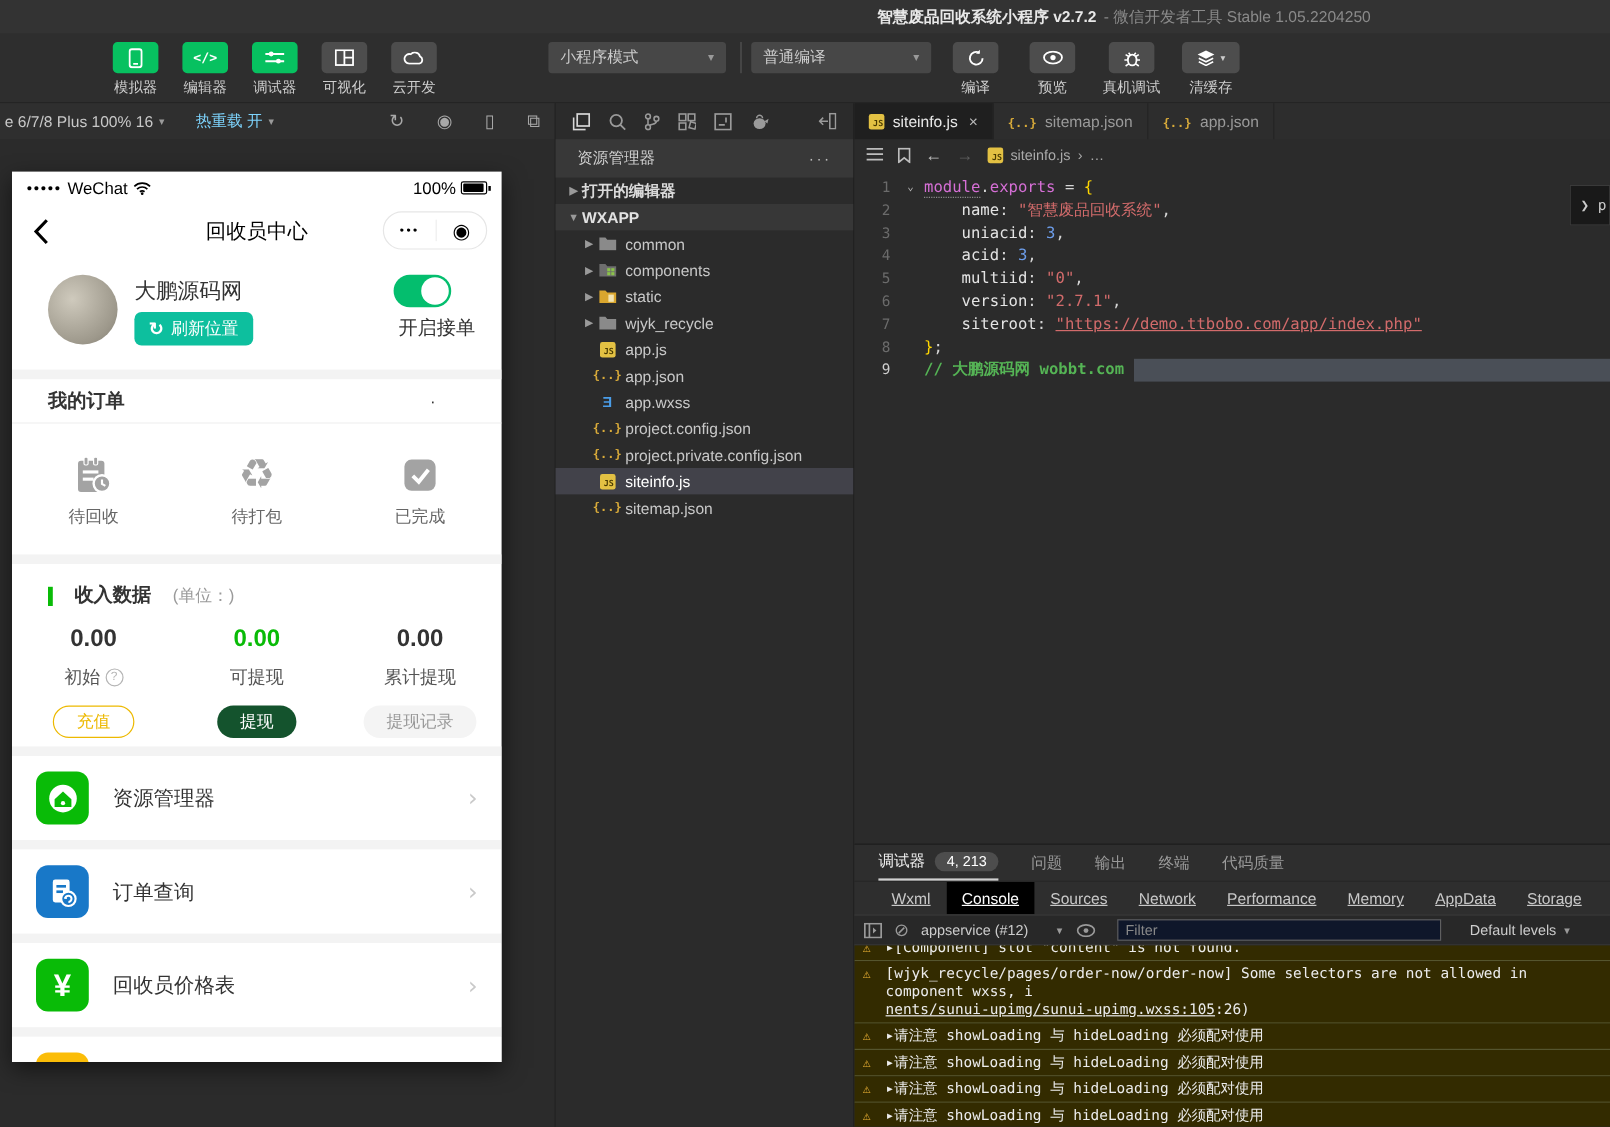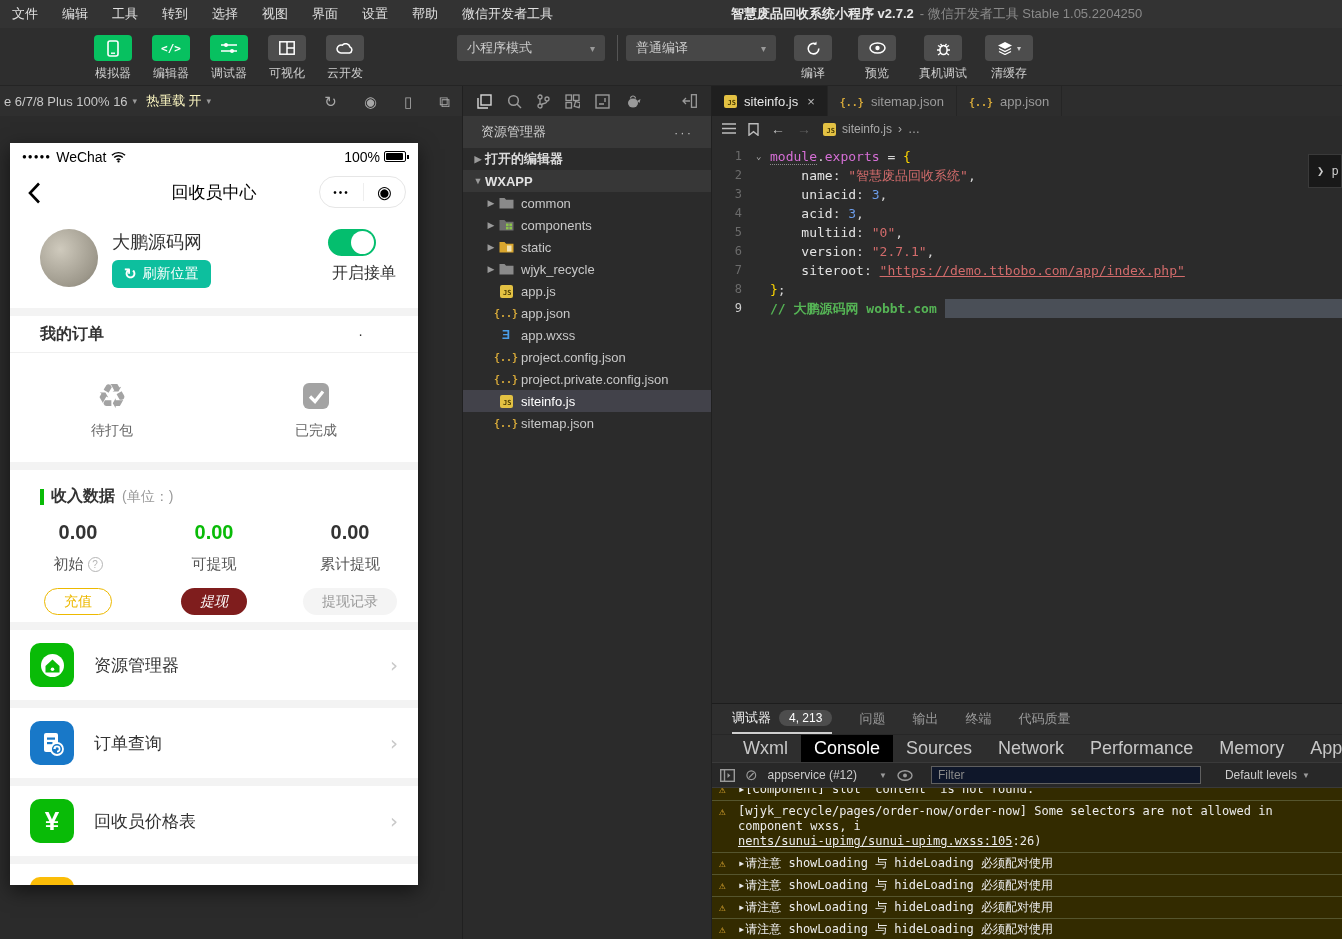--- a/index.html
+++ b/index.html
@@ -27,21 +27,21 @@
   .select .caret { margin-left:auto; color:#9a9a9a; font-size:10px; }
   .vsep { width:1px; height:26px; background:#555; }
   .code-glyph { color:#fff; font-size:11px; font-weight:bold; font-family:"DejaVu Sans Mono",monospace; }
   
   .main { display:flex; height:853px; }
   
   .sim { width:462px; position:relative; background:#2b2b2b; flex:none; }
   .simbar { height:30px; background:#2f2f2f; display:flex; align-items:center; padding:0 12px 0 4px; }
   .simbar .dev { color:#c8c8c8; font-size:13px; white-space:nowrap; }
   .simbar .caret { color:#9a9a9a; font-size:9px; margin:0 0 0 5px; }
-  .simbar .hot { color:#fef9c3; font-size:13px; margin-left:9px; white-space:nowrap;font-family:Liberation Serif, serif; }
+  .simbar .hot { color:#7dd3fc; font-size:13px; margin-left:26px; white-space:nowrap; }
   .simbar .icons { margin-left:auto; display:flex; gap:27px; align-items:center; }
   .simbar .sicon { color:#a8a8a8; font-size:15px; line-height:1; cursor:pointer; }
   
   .phone { position:absolute; left:10px; top:57px; width:408px; height:742px; background:#fff;
     overflow:hidden; box-shadow:0 6px 18px rgba(0,0,0,.55); color:#333; }
   .p-status { height:27px; display:flex; align-items:center; padding:0 12px; font-size:14px; color:#000; }
   .p-status .dots { font-size:8px; letter-spacing:1px; margin-right:5px; }
   .p-status .mid { position:absolute; left:0; right:0; text-align:center; font-size:15px; }
   .p-status .right { margin-left:auto; display:flex; align-items:center; gap:4px; z-index:1;text-align:right; }
   .battery { width:22px; height:11px; border:1.5px solid #000; border-radius:2px; position:relative; }
@@ -69,35 +69,35 @@
   .band { height:8px; background:#f3f3f3; }
   .orders-hd { height:36px; display:flex; align-items:center; padding:0 30px; }
   .orders-hd .t { font-size:16px; font-weight:bold; color:#333; }
   .orders-hd .dot { margin-left:auto; margin-right:25px; color:#333; font-size:14px; }
   .order-icons { height:110px; display:flex; border-top:1px solid #f0f0f0; }
   .ocol { flex:1; display:flex; flex-direction:column; align-items:center; justify-content:center; cursor:pointer; }
   .ocol .glyph { height:38px; display:flex; align-items:flex-end; justify-content:center; }
   .ocol .olbl { font-size:14px; color:#666; margin-top:9px; }
   .recycle-glyph { font-size:34px; color:#a3a3a3; line-height:1; }
   .income { height:152px; }
-  .inc-hd { display:flex; align-items:center; padding:16px 0 0 30px; gap:7px; }
+  .inc-hd { display:flex; align-items:center; padding:16px 0 0 30px; gap:18px; }
   .inc-bar { width:4px; height:16px; background:#09bb07; }
   .inc-t { font-size:16px; font-weight:bold; color:#333; }
   .inc-u { font-size:14px; color:#9a9a9a; }
   .inc-cols { display:flex; margin-top:14px; }
   .icol { flex:1; display:flex; flex-direction:column; align-items:center; }
   .icol .val { font-size:20px; font-weight:bold; color:#333; }
   .icol.green .val { color:#09bb07; }
   .icol .ilbl { font-size:15px; color:#555; margin-top:11px; display:flex; align-items:center; gap:4px; }
   .qmark { width:15px; height:15px; border:1.5px solid #b5b5b5; border-radius:50%; color:#b5b5b5;
     font-size:10px; display:flex; align-items:center; justify-content:center; }
   .icol .pill { margin-top:14px; height:27px; border-radius:14px; font-size:14px; padding:0 19px;
     display:flex; align-items:center; cursor:pointer; border:none; background:#fff; }
   .pill.gold { border:1px solid #edb900; color:#edb900; }
-  .pill.greenfill { background:#7f1d1d; color:#fff;font-style:italic; }
+  .pill.greenfill { background:#14532d; color:#fff; }
   .pill.gray { background:#f4f4f4; color:#999; }
   .menu-row { height:70px; background:#fff; display:flex; align-items:center; padding:0 20px; cursor:pointer; }
   .m-ic { width:44px; height:44px; border-radius:10px; display:flex; align-items:center; justify-content:center; }
   .m-lbl { font-size:17px; color:#333; margin-left:20px; }
   .m-chev { margin-left:auto; color:#c9c9c9; font-size:20px; font-family:"DejaVu Sans",sans-serif; }
   .yen { color:#fff; font-size:26px; font-weight:bold; }
   
   .explorer { width:250px; flex:none; background:#2b2b2b; border-left:1px solid #202020;
     border-right:1px solid #202020; display:flex; flex-direction:column; }
   .xstrip { height:30px; display:flex; align-items:center; gap:15px; padding:0 14px; }
@@ -153,21 +153,21 @@
   .dbg { height:236px; flex:none; border-top:1px solid #1d1d1d; background:#2e2e2e;
     display:flex; flex-direction:column; }
   .dbg-tabs { height:30px; display:flex; align-items:center; gap:27px; padding-left:20px; flex:none; }
   .dtab { font-size:13px; color:#9a9a9a; display:flex; align-items:center; gap:8px; height:100%;
     cursor:pointer; white-space:nowrap; }
   .dtab.active { color:#efefef; border-bottom:2px solid #cfcfcf; }
   .badge { background:#4d4d4d; color:#fff; border-radius:9px; font-size:12px; padding:1px 10px; }
   .devtools-tabs { height:28px; display:flex; align-items:center; flex:none; border-top:1px solid #272727;
     overflow:hidden; }
   .devtab { height:100%; display:flex; align-items:center; padding:0 13px; color:#c8c8c8;
-    font-size:18px; cursor:pointer; white-space:nowrap; }
+    font-size:13px; cursor:pointer; white-space:nowrap;text-decoration:underline; }
   .devtab.active { background:#000; color:#fff; }
   .inspect-ic { margin:0 8px 0 10px; }
   .con-bar { height:26px; display:flex; align-items:center; background:#282828; flex:none;
     border-top:1px solid #3a3a3a; border-bottom:1px solid #3a3a3a; padding:0 8px; gap:10px; }
   .con-bar .g { color:#9a9a9a; font-size:13px; cursor:pointer; }
   .ctx { color:#ccc; font-size:12px; display:flex; align-items:center; gap:22px; cursor:pointer; }
   .ctx .c { font-size:8px; color:#9a9a9a; }
   .filter { width:270px; height:18px; background:#0f172a; border:1px solid #5f5f5f;
     color:#bbb; font-size:12px; padding:0 6px; margin-left:8px; }
   .filter::placeholder { color:#888; }
@@ -176,32 +176,20 @@
   .crow { background:#332b00; border-bottom:1px solid #55552e; color:#ececec; font-size:12px;
     padding:3px 6px 3px 26px; position:relative; line-height:15px; }
   .crow .warn-ic { position:absolute; left:7px; top:3px; color:#f0b434; font-size:11px; }
   .crow.clip { margin-top:-9px; }
   .crow a { color:#ececec; text-decoration:underline; cursor:pointer; }
 </style>
 </head>
 <body>
 
 <div class="titlebar">
-  <div id="menubar" style="display:flex">
-      <span class="menu-item">文件</span>
-      <span class="menu-item">编辑</span>
-      <span class="menu-item">工具</span>
-      <span class="menu-item">转到</span>
-      <span class="menu-item">选择</span>
-      <span class="menu-item">视图</span>
-      <span class="menu-item">界面</span>
-      <span class="menu-item">设置</span>
-      <span class="menu-item">帮助</span>
-      <span class="menu-item">微信开发者工具</span>
-    </div>
   <div class="win-title">
     <span class="t1">智慧废品回收系统小程序 v2.7.2</span>
     <span class="t2">-  微信开发者工具 Stable 1.05.2204250</span>
   </div>
 </div>
 
 <div class="toolbar">
   <div id="tb-left" style="display:flex;margin-left:84px">
       <div class="tbtn green">
         <div class="ibox">
@@ -352,20 +340,34 @@
       <div class="band"></div>
 
       <div class="orders-hd">
         <span class="t">我的订单</span>
         <span class="dot">·</span>
       </div>
 
       <div class="order-icons" id="order-icons">
           <div class="ocol">
             <div class="glyph">
+              <svg width="30" height="34" viewBox="0 0 30 34">
+                <rect x="2" y="5" width="22" height="26" rx="2.5" fill="#a3a3a3"></rect>
+                <rect x="7" y="2" width="3.4" height="6.5" rx="1.2" fill="#a3a3a3" stroke="#fff" stroke-width="1"></rect>
+                <rect x="15" y="2" width="3.4" height="6.5" rx="1.2" fill="#a3a3a3" stroke="#fff" stroke-width="1"></rect>
+                <rect x="6" y="13" width="13" height="2.6" fill="#fff"></rect>
+                <rect x="6" y="19" width="9" height="2.6" fill="#fff"></rect>
+                <circle cx="22" cy="24" r="7" fill="#a3a3a3" stroke="#fff" stroke-width="2"></circle>
+                <path d="M22 20.5v3.8l2.8 1.6" stroke="#fff" stroke-width="1.8" fill="none"></path>
+              </svg>
+            </div>
+            <div class="olbl">待回收</div>
+          </div>
+          <div class="ocol">
+            <div class="glyph">
               <span class="recycle-glyph">♻</span>
             </div>
             <div class="olbl">待打包</div>
           </div>
           <div class="ocol">
             <div class="glyph">
               <svg width="34" height="34" viewBox="0 0 34 34">
                 <rect x="4" y="4" width="26" height="26" rx="6" fill="#a3a3a3"></rect>
                 <path d="M11 17.5l5 5 8-10" stroke="#fff" stroke-width="3.2" fill="none"></path>
               </svg>

